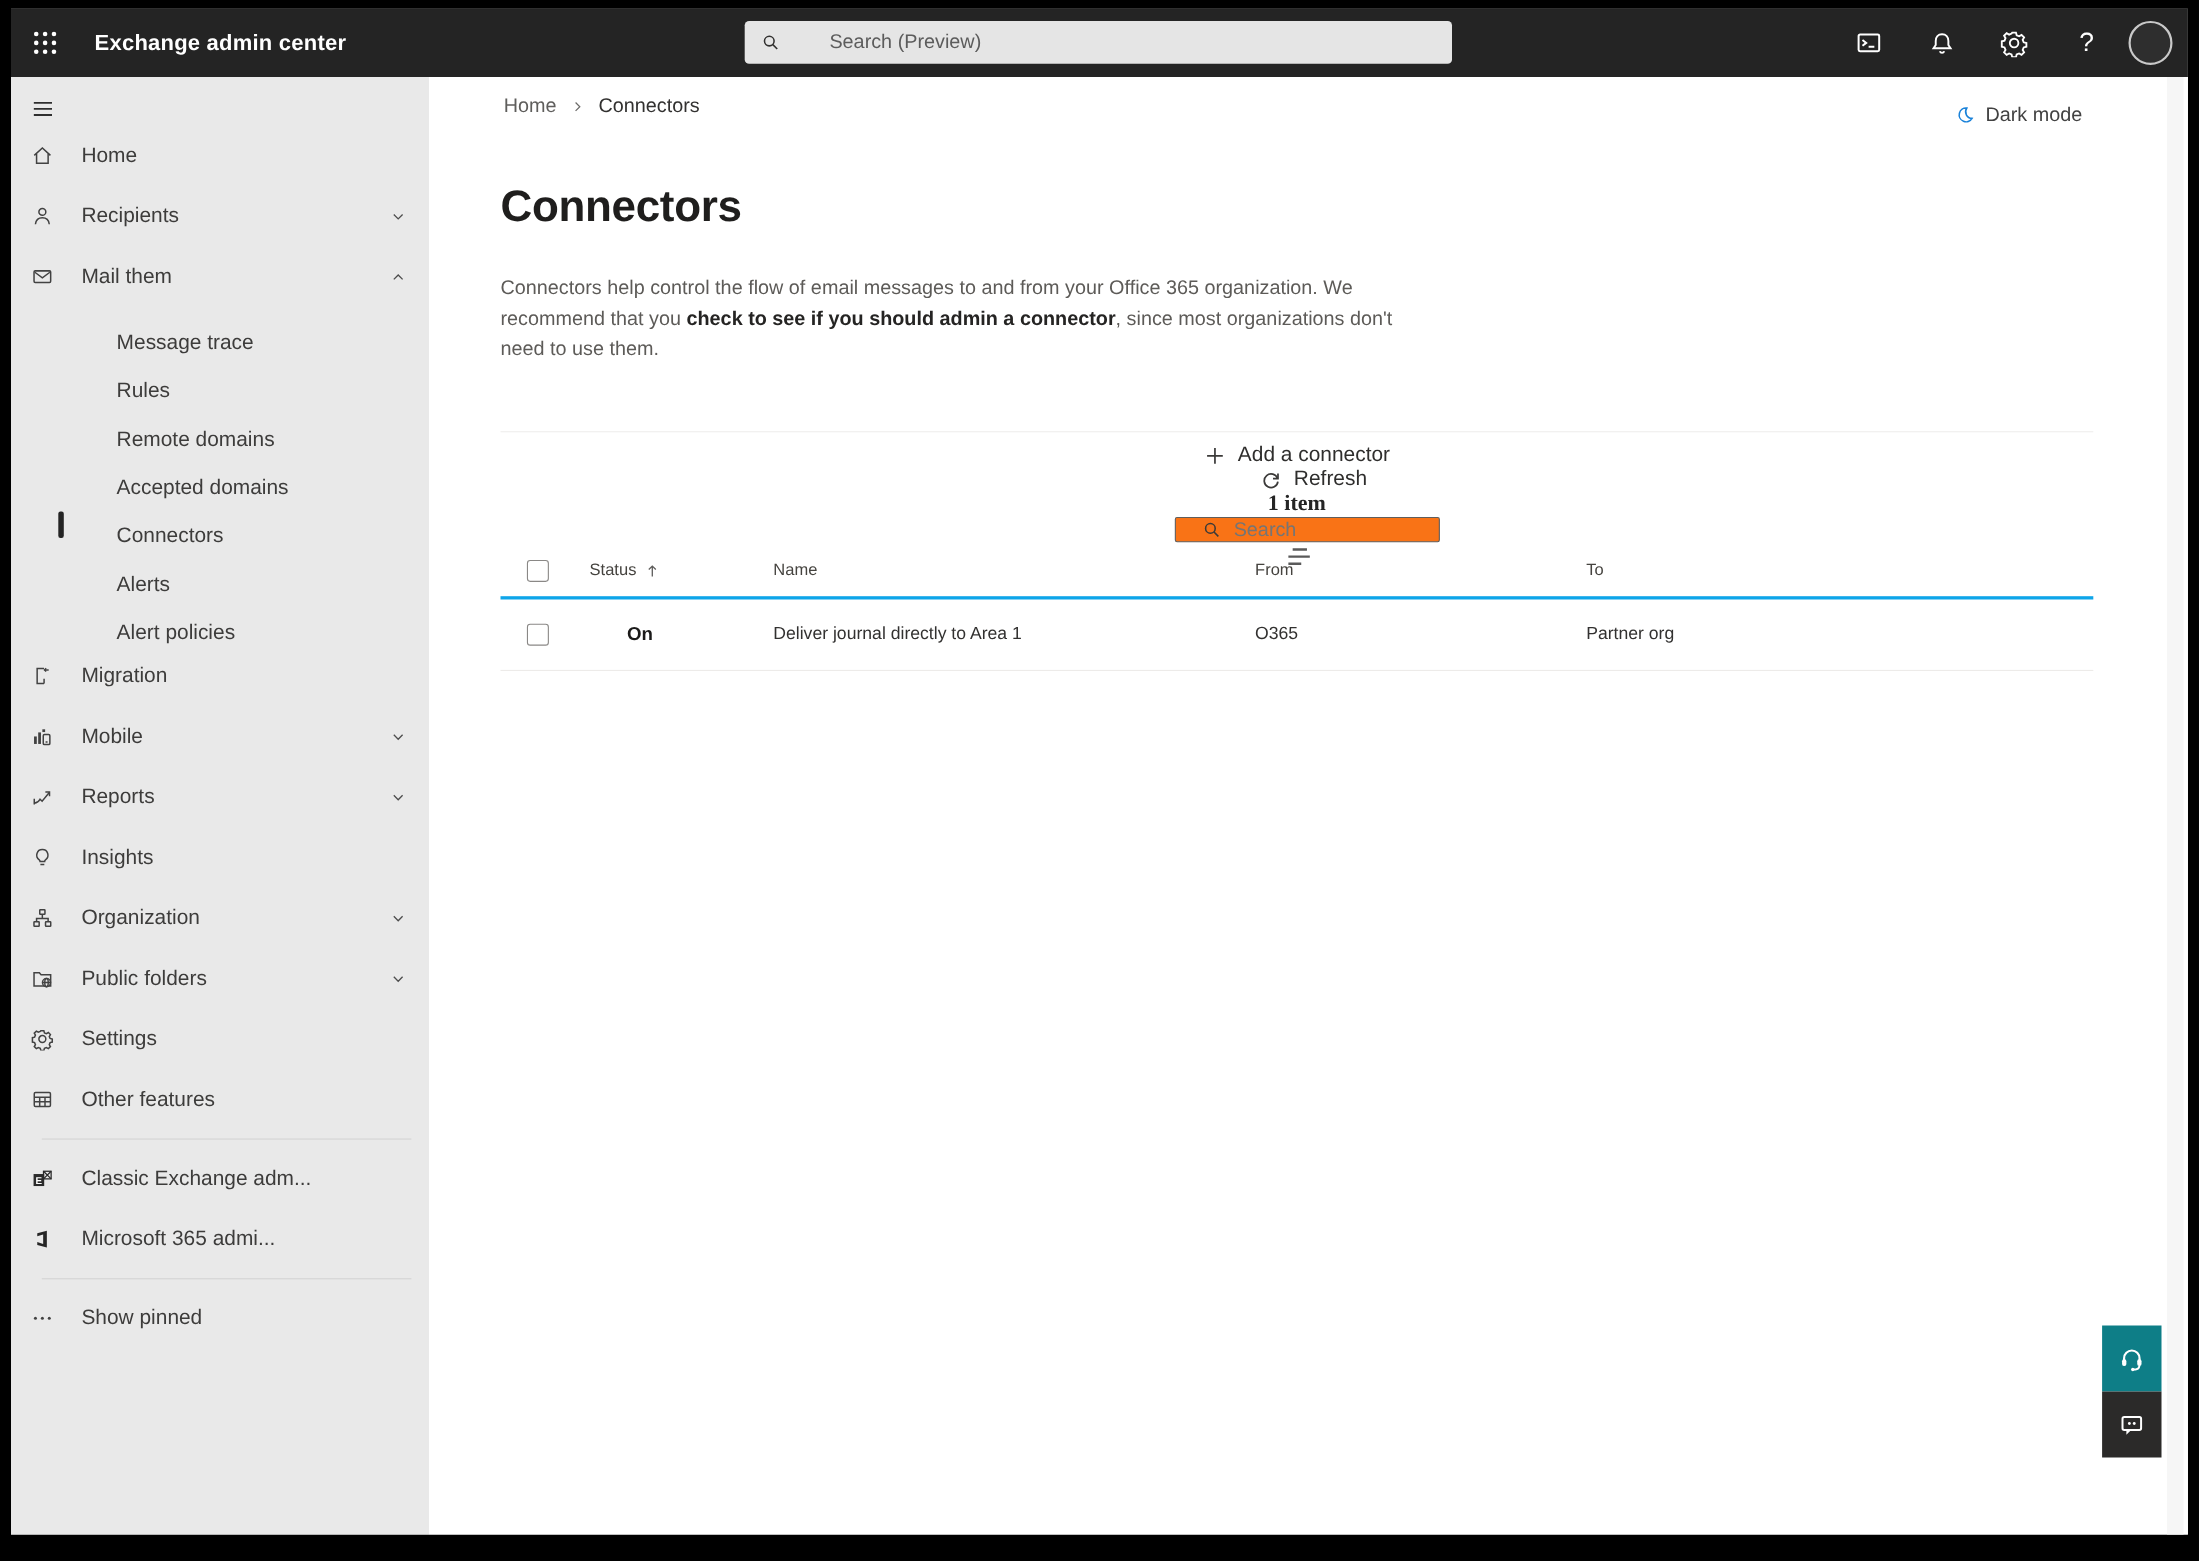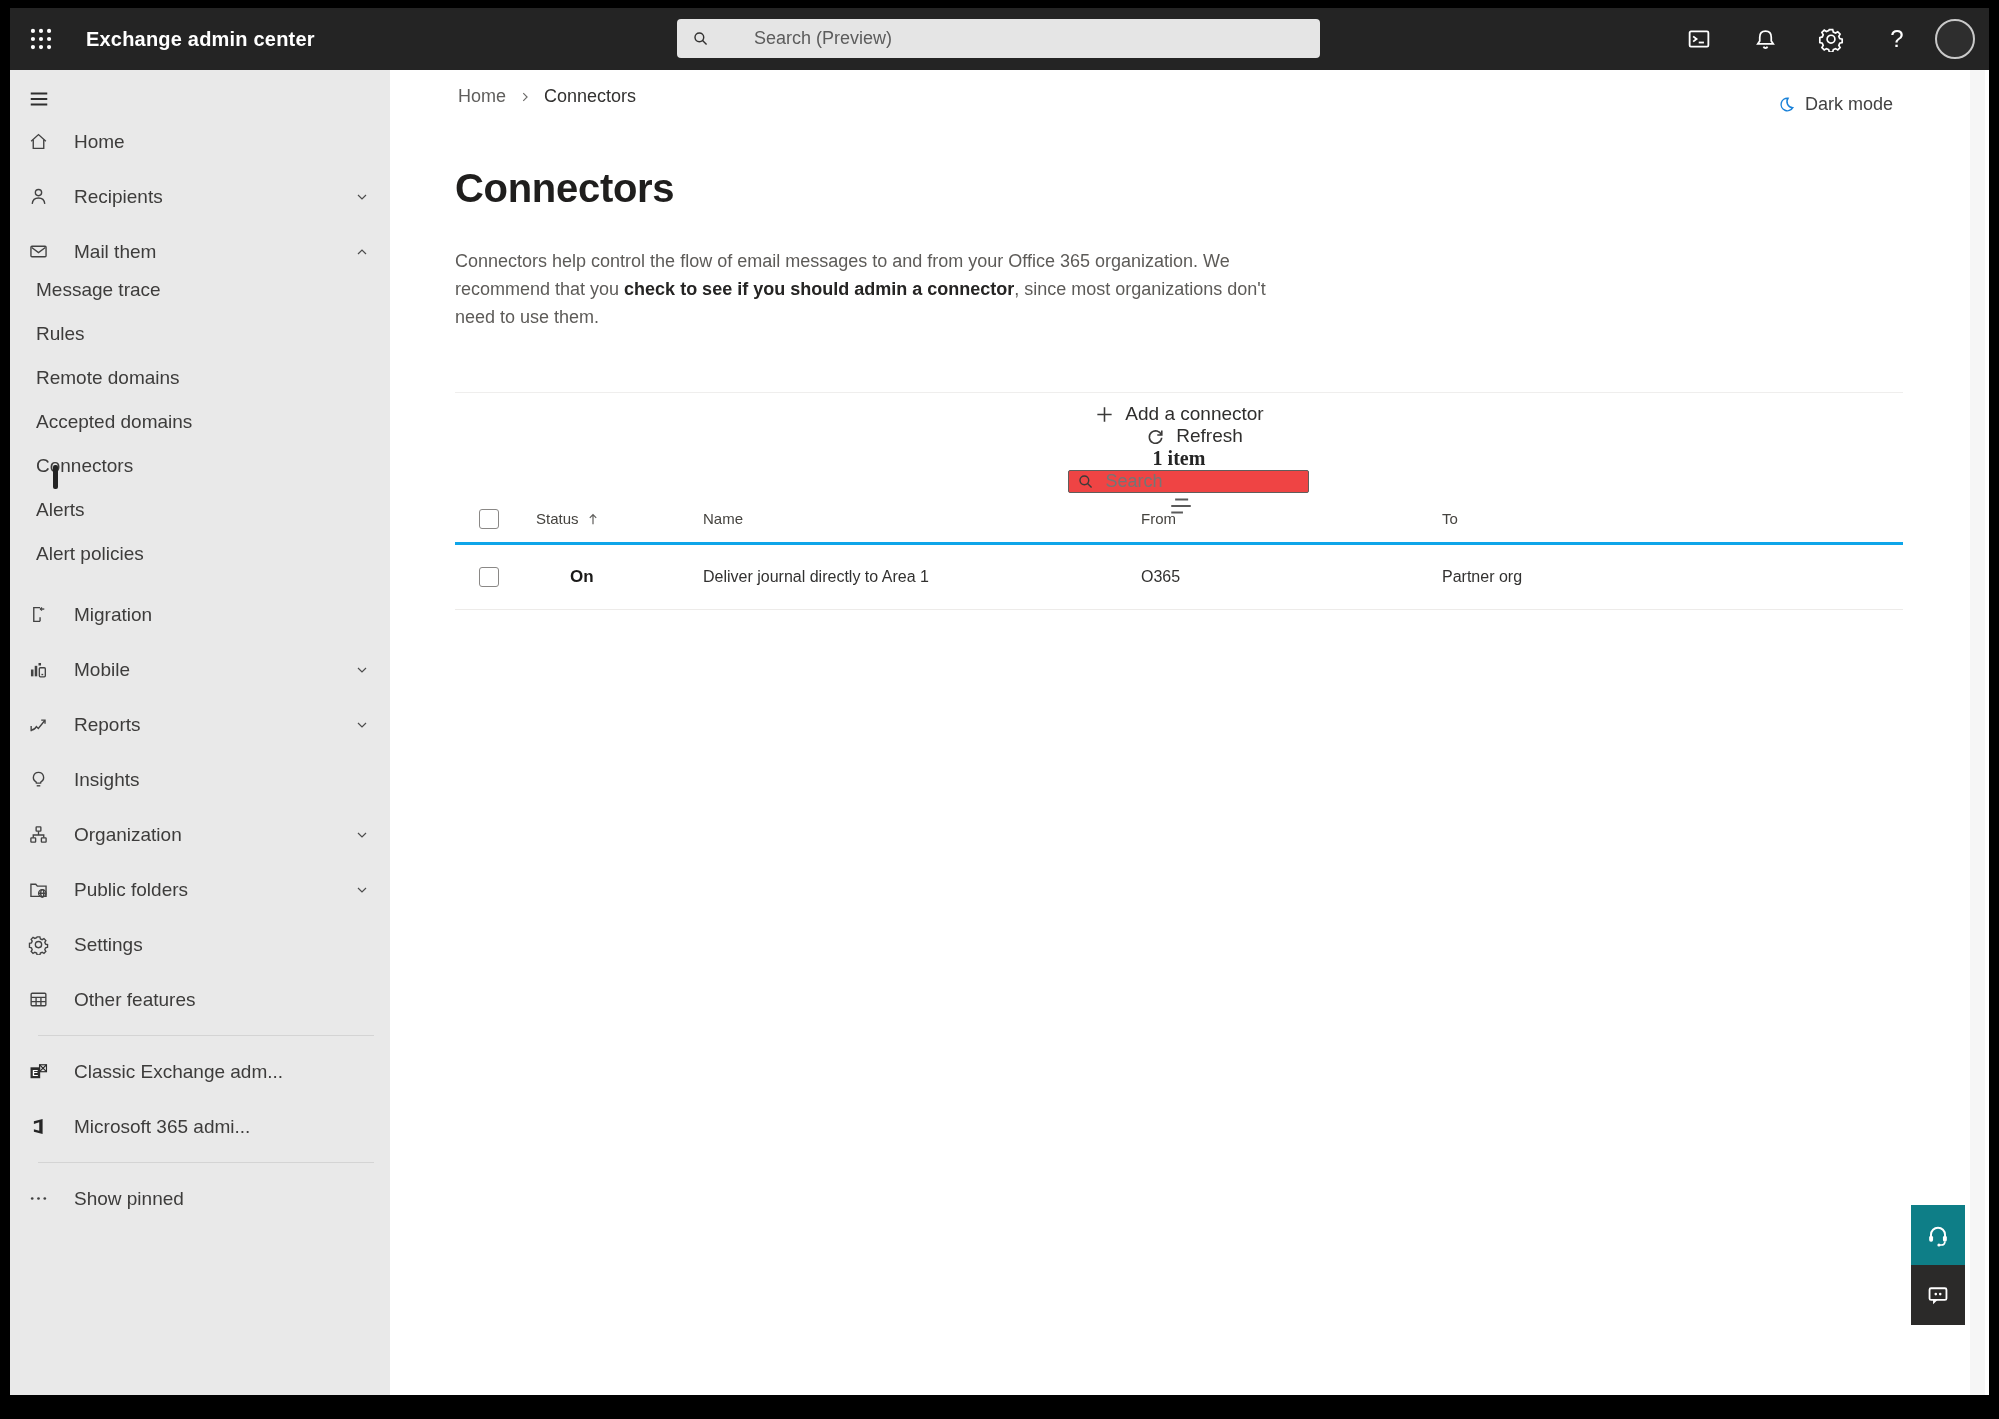--- a/index.html
+++ b/index.html
@@ -20,21 +20,21 @@
   .tb-avatar { width:40px; height:40px; margin-left:14px; margin-right:4px; border-radius:50%; background:#2e2e2e; border:2px solid #c9c9c9; cursor:pointer; }
 
   
   .page-body { position:absolute; top:62px; left:0; right:0; bottom:0; }
 
   
   .sidebar { position:absolute; left:0; top:0; width:380px; height:100%; background:#e9e9e9; padding-top:14px; overflow:hidden; }
   .hamburger-row { height:30px; display:flex; align-items:center; padding-left:18px; cursor:pointer; color:#2f2f2f; }
   .nav-item { position:relative; height:55px; display:flex; align-items:center; padding-left:18px; cursor:pointer; color:#424242; }
   .nav-item .nav-label { margin-left:25px; }
-  .nav-sub { position:relative; height:44px; display:flex; align-items:flex-start; padding-left:26px; cursor:pointer; color:#424242; }
+  .nav-sub { position:relative; height:44px; display:flex; align-items:flex-end; padding-left:96px; cursor:pointer; color:#424242; }
   .nav-label { font-size:19px; color:#3d3c3b; white-space:nowrap; }
   .nav-icon { width:21px; height:21px; color:#424242; flex:0 0 auto; }
   .nav-chevron { position:absolute; right:20px; top:50%; margin-top:-8px; width:16px; height:16px; color:#4d4d4d; }
   .sel-bar { position:absolute; left:43px; top:50%; margin-top:-12px; width:4.5px; height:24px; border-radius:2px; background:#242424; }
   .side-divider { height:1px; background:#d4d4d4; margin:8px 16px 8px 28px; }
 
   
   .main { position:absolute; left:380px; top:0; right:0; bottom:0; background:#fff; }
   .scroll-track { position:absolute; right:4px; top:0; bottom:0; width:15px; background:#f6f6f6; }
 
@@ -52,21 +52,21 @@
 
   .hr { position:absolute; left:65px; width:1448px; height:1px; background:#efeeed; }
   .hr-toolbar { top:322px; }
 
   .toolbar { position:absolute; left:65px; top:333px; width:1448px; height:41px; display:flex; align-items:center;flex-direction:column; }
   .tool-btn { display:flex; align-items:center; color:#2f2e2d; font-size:19px; cursor:pointer; }
   .tool-btn .t-icon { width:21px; height:21px; margin-right:10px; color:#3b3a39; }
   .tool-refresh { margin-left:30px; }
   .tool-spacer { flex:1; }
   .item-count { font-family:"Liberation Serif", serif; font-weight:700; font-size:20px; color:#252525; }
-  .list-search { margin-left:18px; width:241px; height:41px; border:1.4px solid #605e5c; border-radius:2px; display:flex; align-items:center; padding-left:7px; background:#ef4444; }
+  .list-search { margin-left:18px; width:241px; height:41px; border:1.4px solid #605e5c; border-radius:2px; display:flex; align-items:center; padding-left:23px; background:#f97316; }
   .list-search input { border:none; outline:none; background:transparent; font-family:inherit; font-size:18px; color:#323130; margin-left:11px; width:170px; }
   .list-search input::placeholder { color:#37363            5; opacity:1; }
   .filter-btn { margin-left:18px; margin-right:14px; width:26px; height:26px; color:#5a5a5a; cursor:pointer; }
 
   .table { position:absolute; left:65px; top:425px; width:1448px; }
   .t-row { display:grid; grid-template-columns:57px 167px 438px 301px 1fr; align-items:center; padding-left:24px; }
   .t-head { height:50px; border-bottom:3px solid #0ea5e9; }
   .t-head .t-cell { font-size:15px; color:#45433f; }
   .t-body-row { height:65px; border-bottom:1px solid #edebe9; }
   .checkbox { width:20px; height:20px; border:1.6px solid #8a8886; border-radius:3px; background:#fff; cursor:pointer; }

